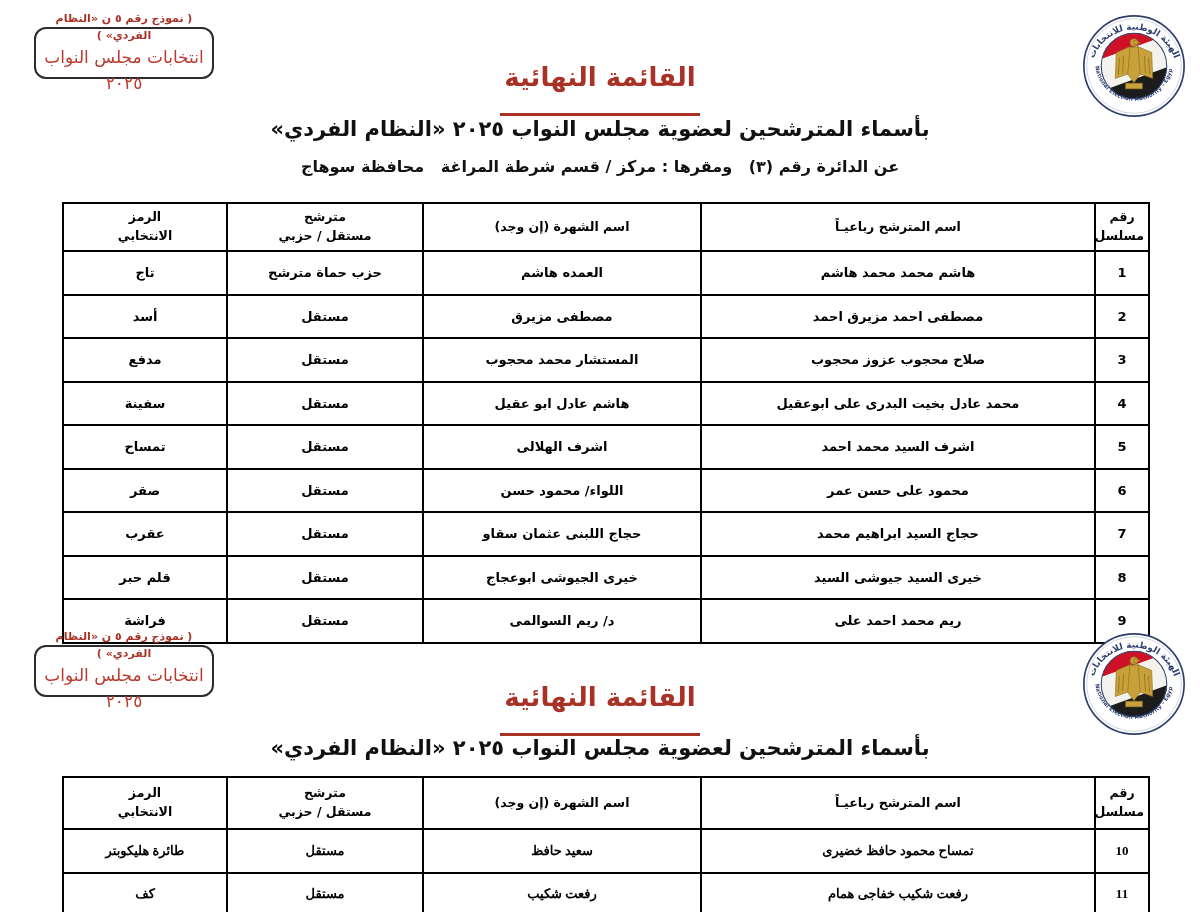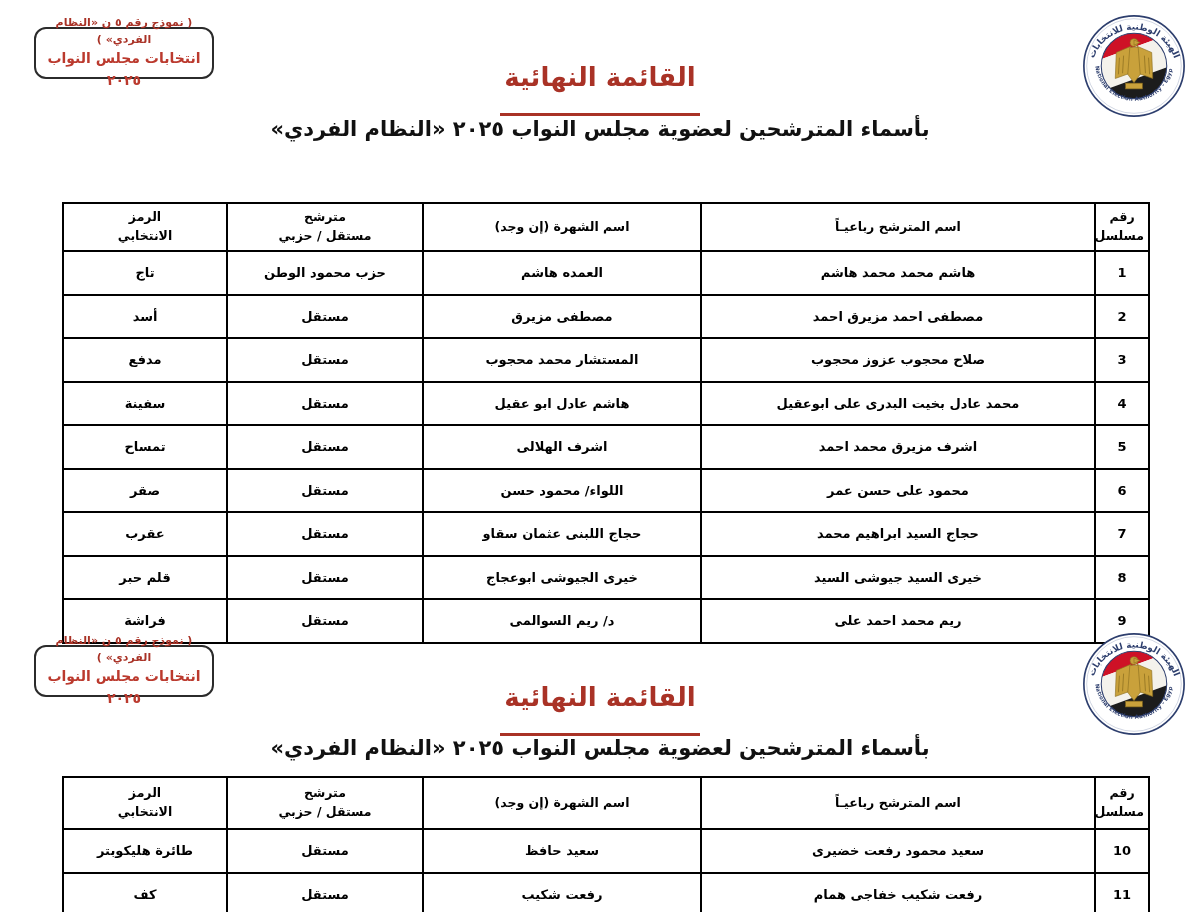--- a/index.html
+++ b/index.html
@@ -23,21 +23,21 @@
 
   
   .form-box{
     left:34px;width:176px;height:48px;
     border:2px solid #2b2b2b;border-radius:12px;
     display:flex;flex-direction:column;justify-content:center;
     text-align:center;direction:rtl;
     line-height:1.55;
   }
   .form-box .l1{font-size:11px;font-weight:bold;color:var(--red);}
-  .form-box .l2{font-size:14px;font-weight:bold;color:var(--red-bright);}
+  .form-box .l2{font-size:17px;font-weight:normal;color:var(--red-bright);}
 
   
   .seal{width:104px;height:104px;left:1082px;}
 
   
   .center-line{left:0;right:0;text-align:center;direction:rtl;}
   .title-text{
     display:inline-block;
     color:var(--red);font-weight:bold;font-size:26px;
     border-bottom:3px solid var(--red);
@@ -57,21 +57,21 @@
     text-align:center;vertical-align:middle;
     font-weight:bold;color:#000;
     padding:2px 4px;
     overflow:hidden;
   }
   .ctable th{font-size:12.5px;line-height:1.5;}
   .ctable td{font-size:13px;}
   .t1 th{height:42px;}
   .t1 td{height:37.5px;border-radius:20px;}
   .t2 th{height:46px;}
-  .t2 td{height:37.5px;}
+  .t2 td{height:37.5px;font-family:Liberation Serif, serif;}
   col.c-serial{width:54px;}
   col.c-name{width:394px;}
   col.c-alias{width:278px;}
   col.c-type{width:196px;}
   col.c-symbol{width:164px;}
   .serial-num{font-size:14px;}
 </style>
 </head>
 <body>
 
@@ -121,20 +121,23 @@
   </svg>
 
   <div class="abs center-line" style="top:62px;">
     <span class="title-text">القائمة النهائية</span>
   </div>
 
   <div class="abs center-line" style="top:117px;">
     <span class="subtitle-text">بأسماء المترشحين لعضوية مجلس النواب ٢٠٢٥ «النظام الفردي»</span>
   </div>
 
+  <div class="abs center-line" style="top:157px;">
+    <span class="district-text">عن الدائرة رقم (٣)   ومقرها : مركز / قسم شرطة المراغة   محافظة سوهاج</span>
+  </div>
 
   <table class="ctable t1" style="top:202px;">
     <colgroup>
       <col class="c-serial">
         <col class="c-name">
         <col class="c-alias">
         <col class="c-type">
         <col class="c-symbol">
     </colgroup>
     <tbody>
@@ -151,21 +154,21 @@
       </th>
       <th>
         <div>الرمز</div>
         <div>الانتخابي</div>
       </th>
     </tr>
     <tr>
       <td class="serial-num">1</td>
       <td>هاشم محمد محمد هاشم</td>
       <td>العمده هاشم</td>
-      <td>حزب محمود الوطن</td>
+      <td>حزب حماة مترشح</td>
       <td>تاج</td>
     </tr>
     <tr>
       <td class="serial-num">2</td>
       <td>مصطفى احمد مزيرق احمد</td>
       <td>مصطفى مزيرق</td>
       <td>مستقل</td>
       <td>أسد</td>
     </tr>
     <tr>
@@ -177,21 +180,21 @@
     </tr>
     <tr>
       <td class="serial-num">4</td>
       <td>محمد عادل بخيت البدرى على ابوعقيل</td>
       <td>هاشم عادل ابو عقيل</td>
       <td>مستقل</td>
       <td>سفينة</td>
     </tr>
     <tr>
       <td class="serial-num">5</td>
-      <td>اشرف مزيرق محمد احمد</td>
+      <td>اشرف السيد محمد احمد</td>
       <td>اشرف الهلالى</td>
       <td>مستقل</td>
       <td>تمساح</td>
     </tr>
     <tr>
       <td class="serial-num">6</td>
       <td>محمود على حسن عمر</td>
       <td>اللواء/ محمود حسن</td>
       <td>مستقل</td>
       <td>صقر</td>
@@ -291,21 +294,21 @@
         <div>مترشح</div>
         <div>مستقل / حزبي</div>
       </th>
       <th>
         <div>الرمز</div>
         <div>الانتخابي</div>
       </th>
     </tr>
     <tr>
       <td class="serial-num">10</td>
-      <td>سعيد محمود رفعت خضيرى</td>
+      <td>تمساح محمود حافظ خضيرى</td>
       <td>سعيد حافظ</td>
       <td>مستقل</td>
       <td>طائرة هليكوبتر</td>
     </tr>
     <tr>
       <td class="serial-num">11</td>
       <td>رفعت شكيب خفاجى همام</td>
       <td>رفعت شكيب</td>
       <td>مستقل</td>
       <td>كف</td>

